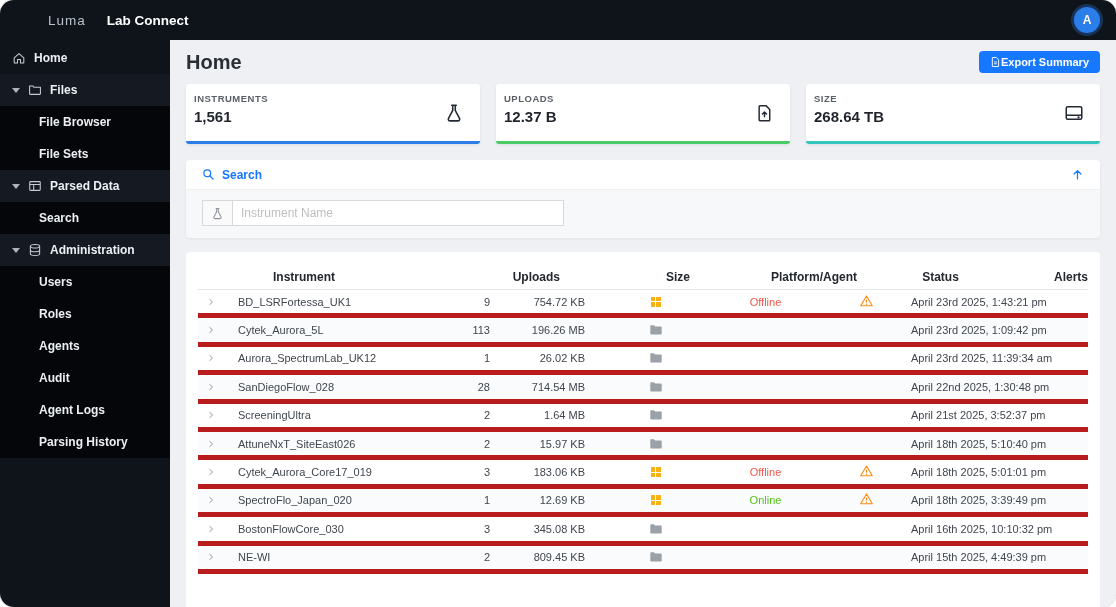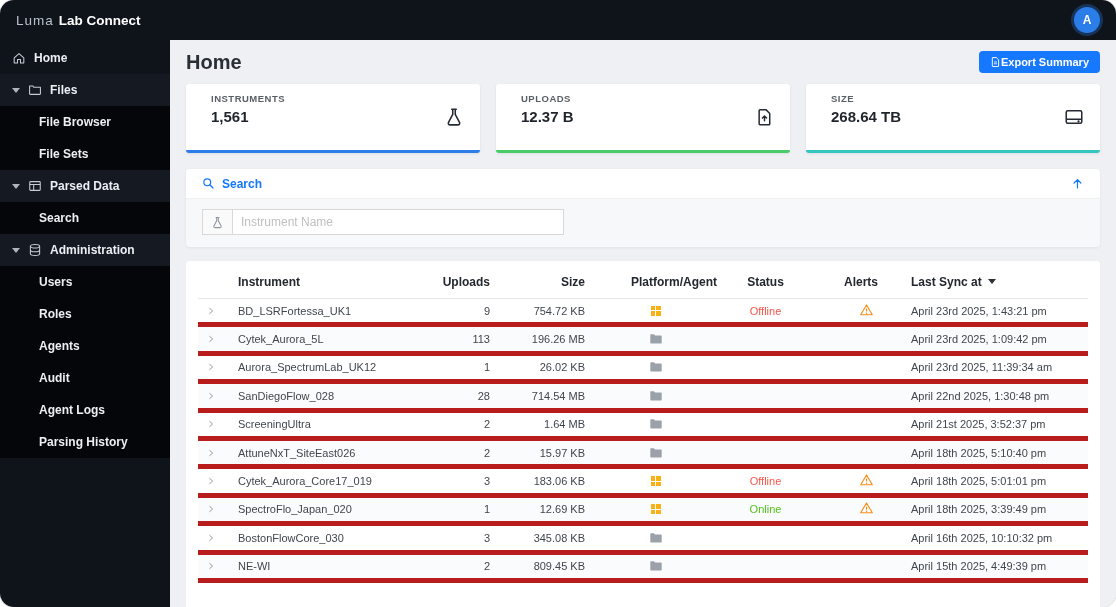--- a/index.html
+++ b/index.html
@@ -5,21 +5,21 @@
   * { margin:0; padding:0; box-sizing:border-box; }
   html,body { background:#ffffff; }
   body { font-family:"Liberation Sans","DejaVu Sans",sans-serif; }
   .screen { width:1116px; height:607px; border-radius:14px; overflow:hidden;
             display:flex; flex-direction:column; background:#eef0f4;
             box-shadow:0 0 0 1px #e3e6ea; }
 
   
   .topbar { height:40px; background:#0f141a; flex-shrink:0;
             display:flex; align-items:center; justify-content:space-between; padding:0 16px; }
-  .logo { font-size:13.5px; display:flex; gap:5px; align-items:center; }
+  .logo { font-size:13.5px; display:flex; gap:21px; align-items:center;margin-left:32px; }
   .logo-luma { color:#b9c2cc; font-weight:400; letter-spacing:1px; }
   .logo-rest { color:#ffffff; font-weight:700; }
   .avatar { width:26px; height:26px; border-radius:50%; background:#2b7de9; color:#fff;
             font-size:12px; font-weight:700; display:flex; align-items:center; justify-content:center;
             box-shadow:0 0 0 3px rgba(43,125,233,.30); cursor:pointer; }
 
   
   .body-row { flex:1; display:flex; min-height:0; }
 
   
@@ -36,21 +36,21 @@
   
   .main { flex:1; min-width:0; padding:10px 16px 0; display:flex; flex-direction:column; }
   .title-row { height:24px; display:flex; align-items:center; justify-content:space-between; }
   .page-title { font-size:20px; font-weight:600; color:#2a2f36; }
   .export-btn { background:#1677ff; color:#fff; border:none; border-radius:4px; font-size:11px;
                 font-weight:600; padding:5px 11px; display:flex; gap:0; align-items:center; cursor:pointer; }
 
   
   .cards { display:flex; gap:16px; margin-top:10px; }
   .card { flex:1; background:#fff; border-radius:3px; box-shadow:0 1px 3px rgba(0,0,0,.08);
-          border-bottom:3px solid #ccc; padding:9px 25px 8px; position:relative; height:69px; }
+          border-bottom:3px solid #ccc; padding:9px 8px 8px; position:relative; height:60px; }
   .card.accent-blue  { border-bottom-color:#2b7de9; }
   .card.accent-green { border-bottom-color:#49cc68; }
   .card.accent-teal  { border-bottom-color:#33c6c0; }
   .card-label { font-size:9.5px; font-weight:700; color:#595f66; letter-spacing:.5px; }
   .card-value { font-size:15px; font-weight:700; color:#1f242b; margin-top:4px; }
   .card-icon { position:absolute; right:16px; top:50%; transform:translateY(-50%); display:flex; }
 
   
   .search-panel { margin-top:16px; border-radius:4px; overflow:hidden; box-shadow:0 1px 3px rgba(0,0,0,.06); }
   .search-head { background:#fff; height:30px; display:flex; align-items:center; justify-content:space-between;
@@ -62,21 +62,21 @@
                  background:#fff; overflow:hidden; }
   .input-addon { width:30px; background:#fafafa; border-right:1px solid #d9d9d9;
                  display:flex; align-items:center; justify-content:center; flex-shrink:0; }
   .input-group input { flex:1; border:none; outline:none; padding:0 8px; font-size:12px; color:#333; background:#fff; }
   .input-group input::placeholder { color:#bfbfbf; }
 
   
   .table-panel { margin-top:14px; background:#fff; border-radius:4px 4px 0 0; flex:1;
                  overflow:hidden; padding:4px 12px 0; }
   .thead, .trow { display:grid; grid-template-columns:40px 180px 80px 95px 125px 95px 75px 1fr; align-items:center; }
-  .thead { height:34px; font-weight:700; font-size:12px; color:#23282f; border-bottom:1px solid #e4e7ea; }
+  .thead { height:34px; font-weight:700; font-size:12px; color:#23282f; border-bottom:1px solid #e4e7ea;gap:35px; }
   .trow  { height:28.4px; font-size:11px; color:#40464e; border-bottom:5px solid #b91c1c; cursor:default; }
   .tbody .trow:nth-child(even) { background:#fafbfc; }
   .h-uploads,.c-uploads { text-align:right; padding-right:8px; }
   .h-size,.c-size { text-align:right; padding-right:8px; }
   .h-platform { padding-left:38px; }
   .c-platform { display:flex; justify-content:center; }
   .h-status,.c-status { text-align:center; }
   .h-alerts { text-align:right; padding-right:10px; }
   .c-alerts { text-align:right; padding-right:14px; }
   .h-sync,.c-sync { padding-left:23px; }

